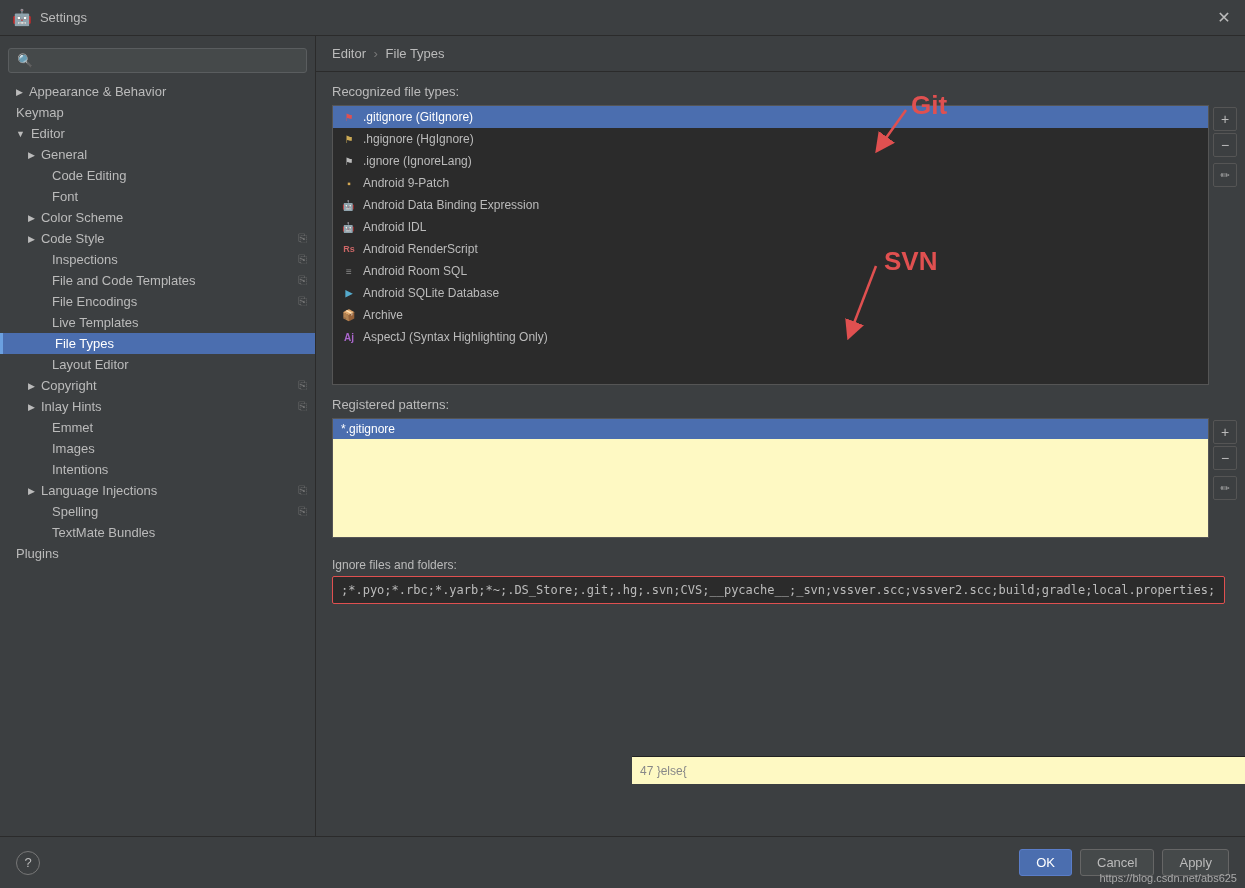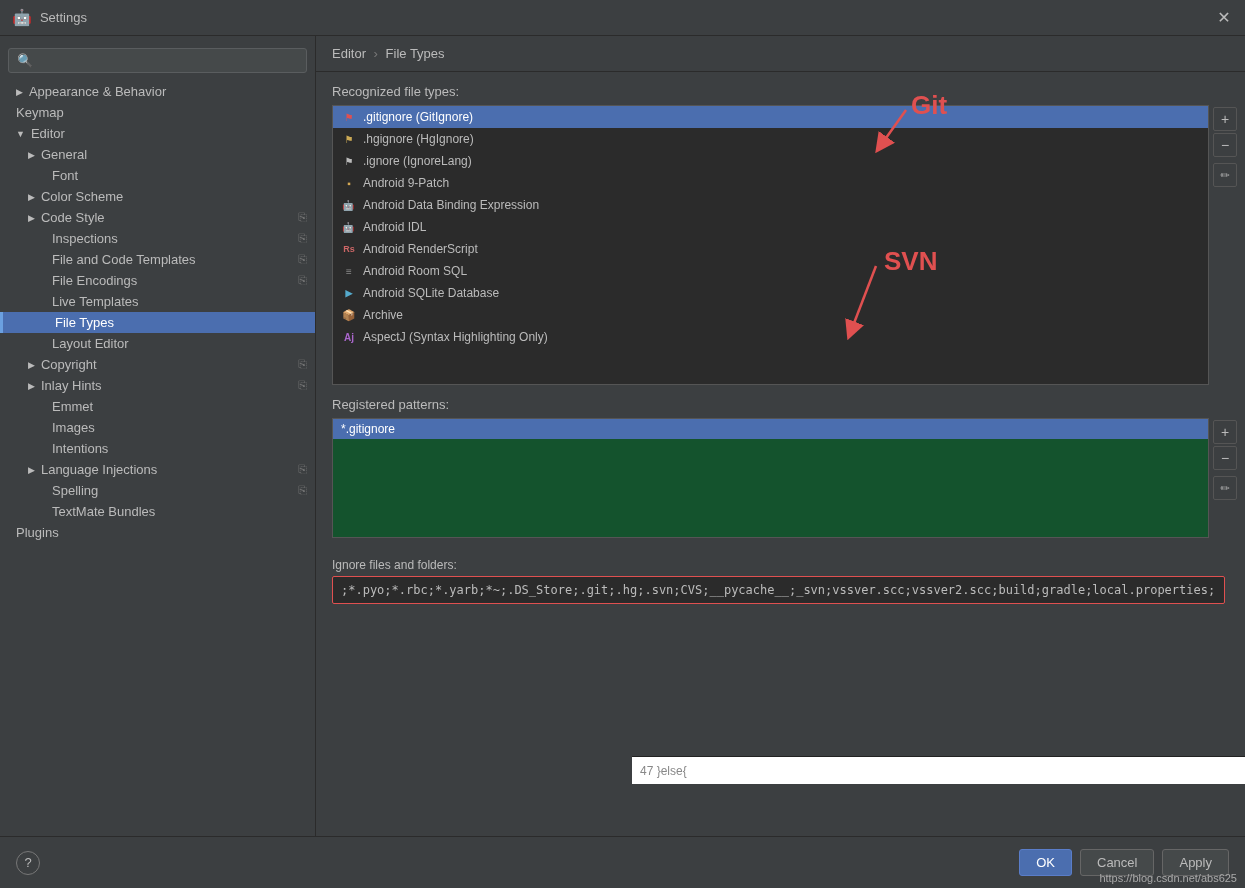--- a/index.html
+++ b/index.html
@@ -163,21 +163,21 @@
       border: 1px solid #555;
       color: #bbbbbb;
       cursor: pointer;
       display: flex;
       align-items: center;
       justify-content: center;
       font-size: 14px;
       border-radius: 2px;
     }
     .patterns-list-box {
-      background: #14532d;
+      background: #fef9c3;
       border: 1px solid #555;
       height: 120px;
       overflow-y: auto;
       flex: 1;
     }
     .ignore-section {
       margin-top: 8px;
       margin-right: 16px;
     }
     .ignore-label {
@@ -242,21 +242,21 @@
       font-size: 11px;
       color: #aaa;
       pointer-events: none;
     }
     .code-footer {
       position: absolute;
       bottom: 52px;
       left: 316px;
       right: 0;
       height: 28px;
-      background: #ffffff;
+      background: #fef9c3;
       display: flex;
       align-items: center;
       padding: 0 8px;
       font-size: 12px;
       color: #888;
       border-top: 1px solid #222;
     }
     
     .icon-git { color: #e05050; }
     .icon-hg { color: #ccaa55; }
@@ -290,20 +290,23 @@
       <div class="sidebar-item indent2">
         <span>Keymap</span>
       </div>
       <div class="sidebar-item" style="padding-left:16px;">
         <span style="font-size:9px;">▼</span>
         <span>Editor</span>
       </div>
       <div class="sidebar-item" style="padding-left:28px;">
         <span style="font-size:9px;">▶</span>
         <span>General</span>
+      </div>
+      <div class="sidebar-item indent3">
+        <span>Code Editing</span>
       </div>
       <div class="sidebar-item indent3">
         <span>Font</span>
       </div>
       <div class="sidebar-item" style="padding-left:28px;">
         <span style="font-size:9px;">▶</span>
         <span>Color Scheme</span>
       </div>
       <div class="sidebar-item" style="padding-left:28px;">
         <span style="font-size:9px;">▶</span>

